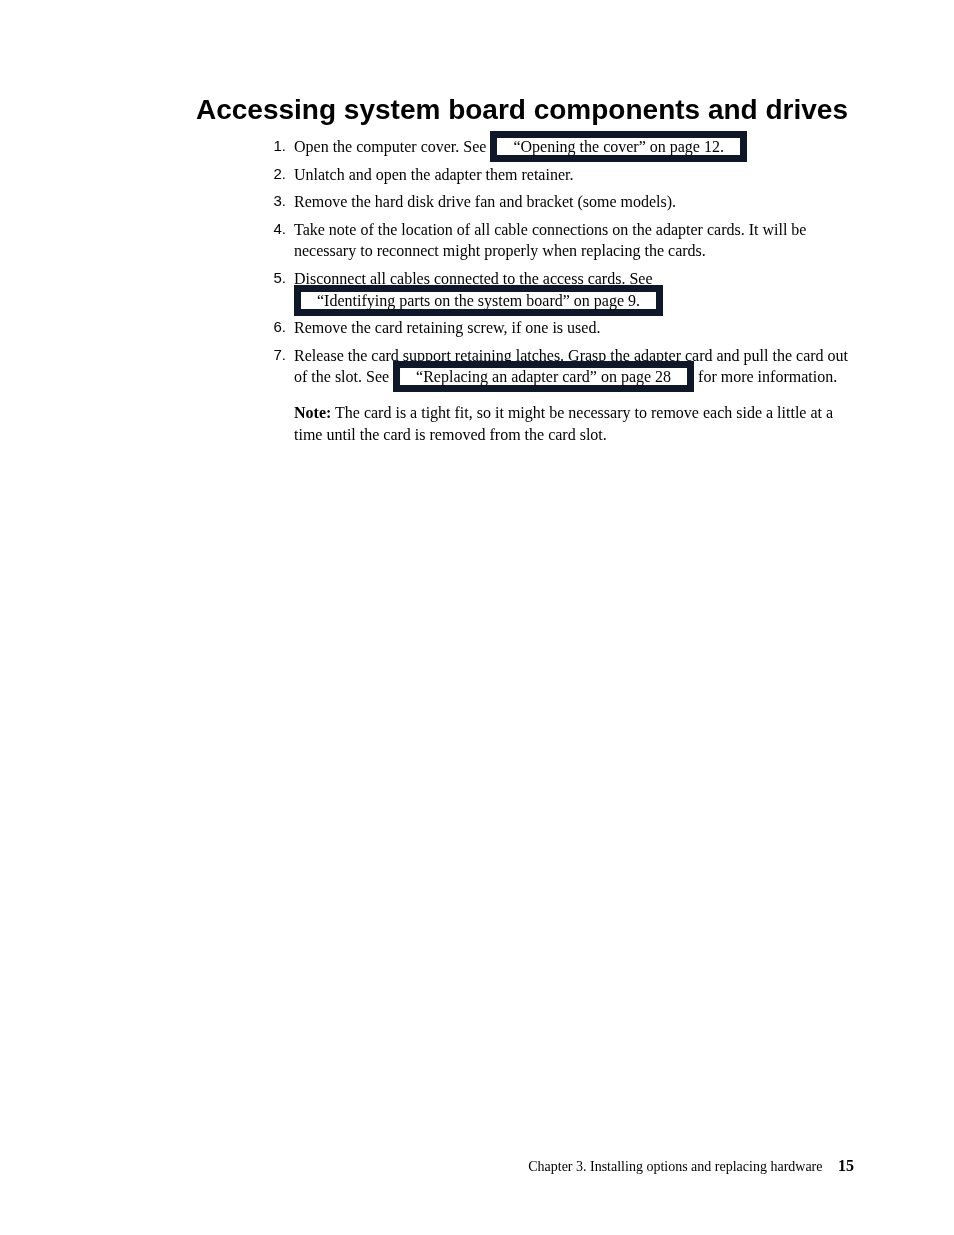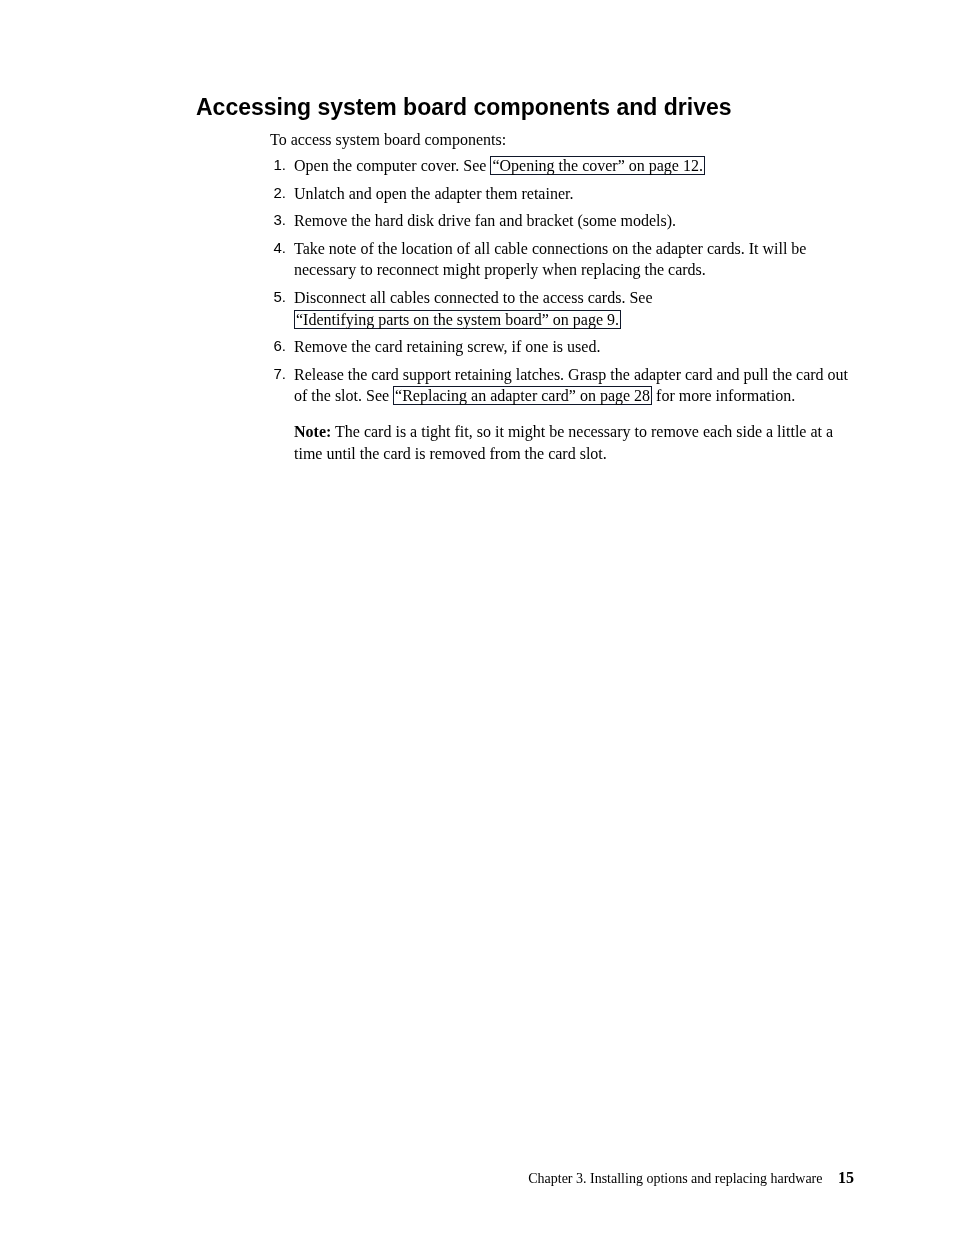--- a/index.html
+++ b/index.html
@@ -14,21 +14,21 @@
       font-family: Georgia, 'Times New Roman', serif;
       position: relative;
       color: #000;
     }
     .page-content {
       padding: 94px 100px 0 200px;
     }
     .heading {
       font-family: Arial, Helvetica, sans-serif;
       font-weight: bold;
-      font-size: 23px;
+      font-size: 28px;
       margin-bottom: 10px;
       margin-left: -4px;
     }
     .intro {
       font-size: 16px;
       margin-left: 70px;
       margin-bottom: 6px;
     }
     .list {
       margin-left: 70px;
@@ -43,48 +43,47 @@
       font-family: Arial, Helvetica, sans-serif;
       font-size: 15px;
       min-width: 24px;
       text-align: right;
       padding-right: 8px;
     }
     .list-body {
       flex: 1;
     }
     .xref {
-      border: 1px solid #0f172a;
-      padding: 0 1px;
+      border: 7px solid #0f172a;
+      padding: 0 16px;
       white-space: nowrap;
     }
     .note-para {
       margin-top: 14px;
     }
     .note-label {
       font-weight: bold;
     }
     .footer {
       position: absolute;
-      bottom: 48px;
+      bottom: 60px;
       right: 100px;
       font-size: 14px;
     }
     .page-num {
       font-weight: bold;
       font-size: 16px;
       margin-left: 12px;
     }
   </style>
 </head>
 <body>
 
 <div class="page-content">
   <h2 class="heading">Accessing system board components and drives</h2>
-  <p class="intro">To access system board components:</p>
   <div class="list" id="list-container">
       <div class="list-item">
         <div class="list-marker">1.</div>
         <div class="list-body"><span>Open the computer cover. See </span><span class="xref">“Opening the cover” on page 12.</span></div>
       </div>
       <div class="list-item">
         <div class="list-marker">2.</div>
         <div class="list-body"><span>Unlatch and open the adapter them retainer.</span></div>
       </div>
       <div class="list-item">

